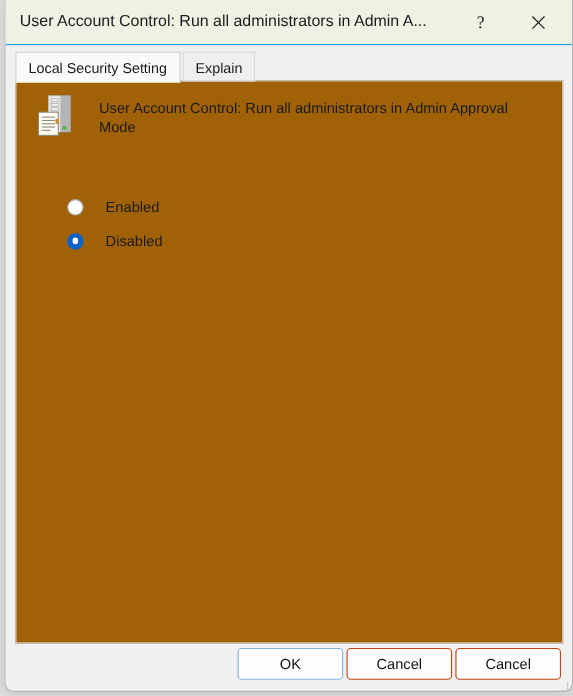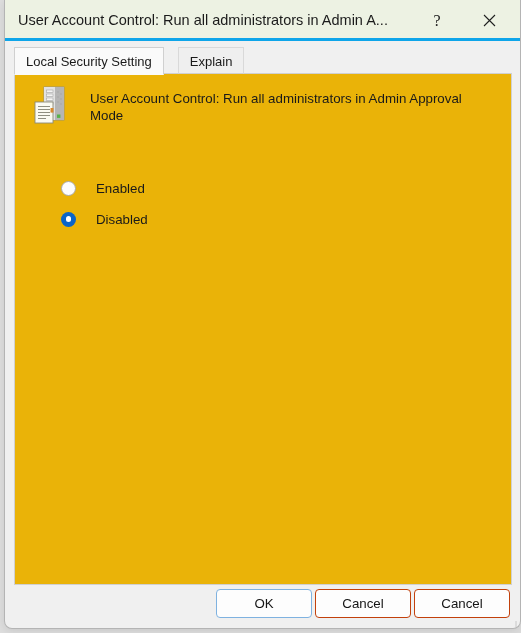--- a/index.html
+++ b/index.html
@@ -39,21 +39,21 @@
   }
 
   
   #title-bar {
     position: absolute;
     left: 0;
     top: 0;
     right: 0;
     height: 41px;
     background: #edf2e3;
-    border-bottom: 3px solid #0ea5e9;
+    border-bottom: 1px solid #0ea5e9;
     box-sizing: border-box;
   }
   #title-bar-text {
     position: absolute;
     left: 13px;
     top: 0;
     height: 41px;
     line-height: 41px;
     font-size: 14.5px;
     color: #1b1b1b;
@@ -108,31 +108,31 @@
     z-index: 2;
     margin-bottom: -1px;
     height: 28px;
     line-height: 27px;
   }
   .tab.inactive {
     background: #efefef;
     border: 1px solid #d9d9d9;
     border-bottom: 1px solid #d0d0d0;
     color: #1a1a1a;
-    margin-left: 14px;
+    margin-left: 2px;
   }
 
   
   #content-panel {
     position: absolute;
     left: 9px;
     top: 73px;
     width: 498px;
     height: 512px;
-    background: #eab308;
+    background: #a16207;
     border: 1px solid #d0d0d0;
     box-sizing: border-box;
     z-index: 1;
   }
 
   
   #policy-header {
     position: absolute;
     left: 17px;
     top: 10px;

